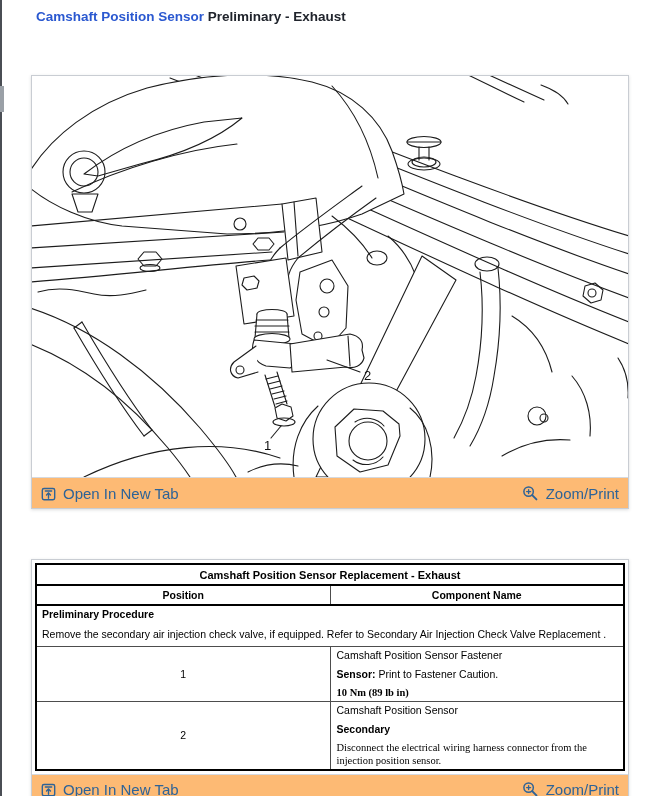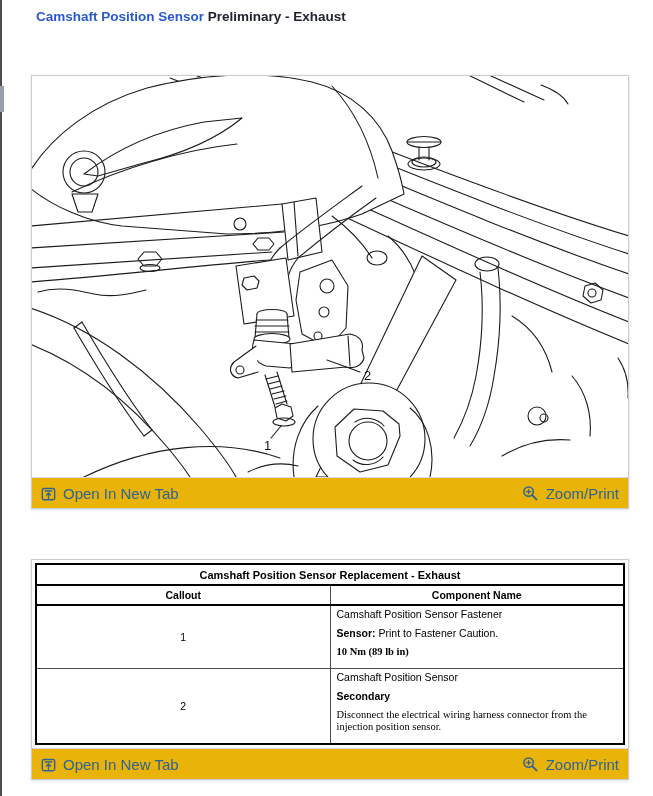--- a/index.html
+++ b/index.html
@@ -23,21 +23,21 @@
   .panel-2 { top:559px; }
 
   .diagram-wrap { width:596px; height:401px; overflow:hidden; background:#fff; }
   #diagram path, #diagram circle, #diagram ellipse, #diagram line {
     stroke:#1c1c1c; stroke-width:1.1; fill:none; stroke-linecap:round; stroke-linejoin:round;
   }
   #diagram .wfill { fill:#ffffff; }
   #diagram text { font-family:"Liberation Sans", sans-serif; font-size:13px; fill:#111; stroke:none; font-weight:normal; }
 
   .panel-footer {
-    height:30px; background:#eab308; border-top:1px solid #d5d9df;
+    height:30px; background:#fdba74; border-top:1px solid #d5d9df;
     display:flex; align-items:center; justify-content:space-between; padding:0 9px;
   }
   .link {
     display:flex; align-items:center; gap:7px;
     color:#2e6397; font-size:15px; cursor:pointer; white-space:nowrap;
   }
   .link svg { display:block; }
 
   .table-area { padding:3px; }
   table.comp { border-collapse:collapse; width:100%; font-size:10.5px; color:#000; table-layout:fixed; }
@@ -49,21 +49,21 @@
   }
   .comp th {
     font-size:10.5px; font-weight:bold; text-align:center;
     padding:3px 2px; border-bottom:2px solid #000;
   }
   .comp .col-callout { width:45px; }
   .comp .prelim-cell { padding:2px 5px 6px; }
   .comp .prelim-cell .heading { font-weight:bold; margin:0 0 8px; line-height:1.15; }
   .comp .prelim-cell .ptext   { margin:0; line-height:1.15; }
   .comp .callout-cell { text-align:center; vertical-align:middle; }
-  .comp .content-cell { padding:2px 6px 10px; }
+  .comp .content-cell { padding:2px 6px 2px; }
   .cell-line { margin:0 0 7px; line-height:1.15; }
   .cell-line:last-child { margin-bottom:0;font-family:Liberation Serif, serif; }
 </style>
 </head>
 <body>
 
 <div class="left-edge"></div>
 <div class="left-notch"></div>
 
 <div class="page-title">
@@ -237,22 +237,28 @@
 </div>
 
 <div class="panel panel-2">
   <div class="table-area">
     <table class="comp">
       <tbody>
           <tr>
         <td class="title-cell" colspan="2">Camshaft Position Sensor Replacement - Exhaust</td>
       </tr>
       <tr>
-        <th class="col-callout">Callout</th>
+        <th class="col-callout">Position</th>
         <th>Component Name</th>
+      </tr>
+      <tr>
+        <td class="prelim-cell" colspan="2">
+          <p class="heading">Preliminary Procedure</p>
+          <p class="ptext">Remove the secondary air injection check valve, if equipped. Refer to Secondary Air Injection Check Valve Replacement .</p>
+        </td>
       </tr>
       <tr>
         <td class="callout-cell">1</td>
         <td class="content-cell">
           <div class="cell-line"><b></b><span>Camshaft Position Sensor Fastener</span></div>
           <div class="cell-line"><b>Sensor:</b><span> Print to Fastener Caution.</span></div>
           <div class="cell-line"><b>10 Nm (89 lb in)</b><span></span></div>
         </td>
       </tr>
       <tr>

